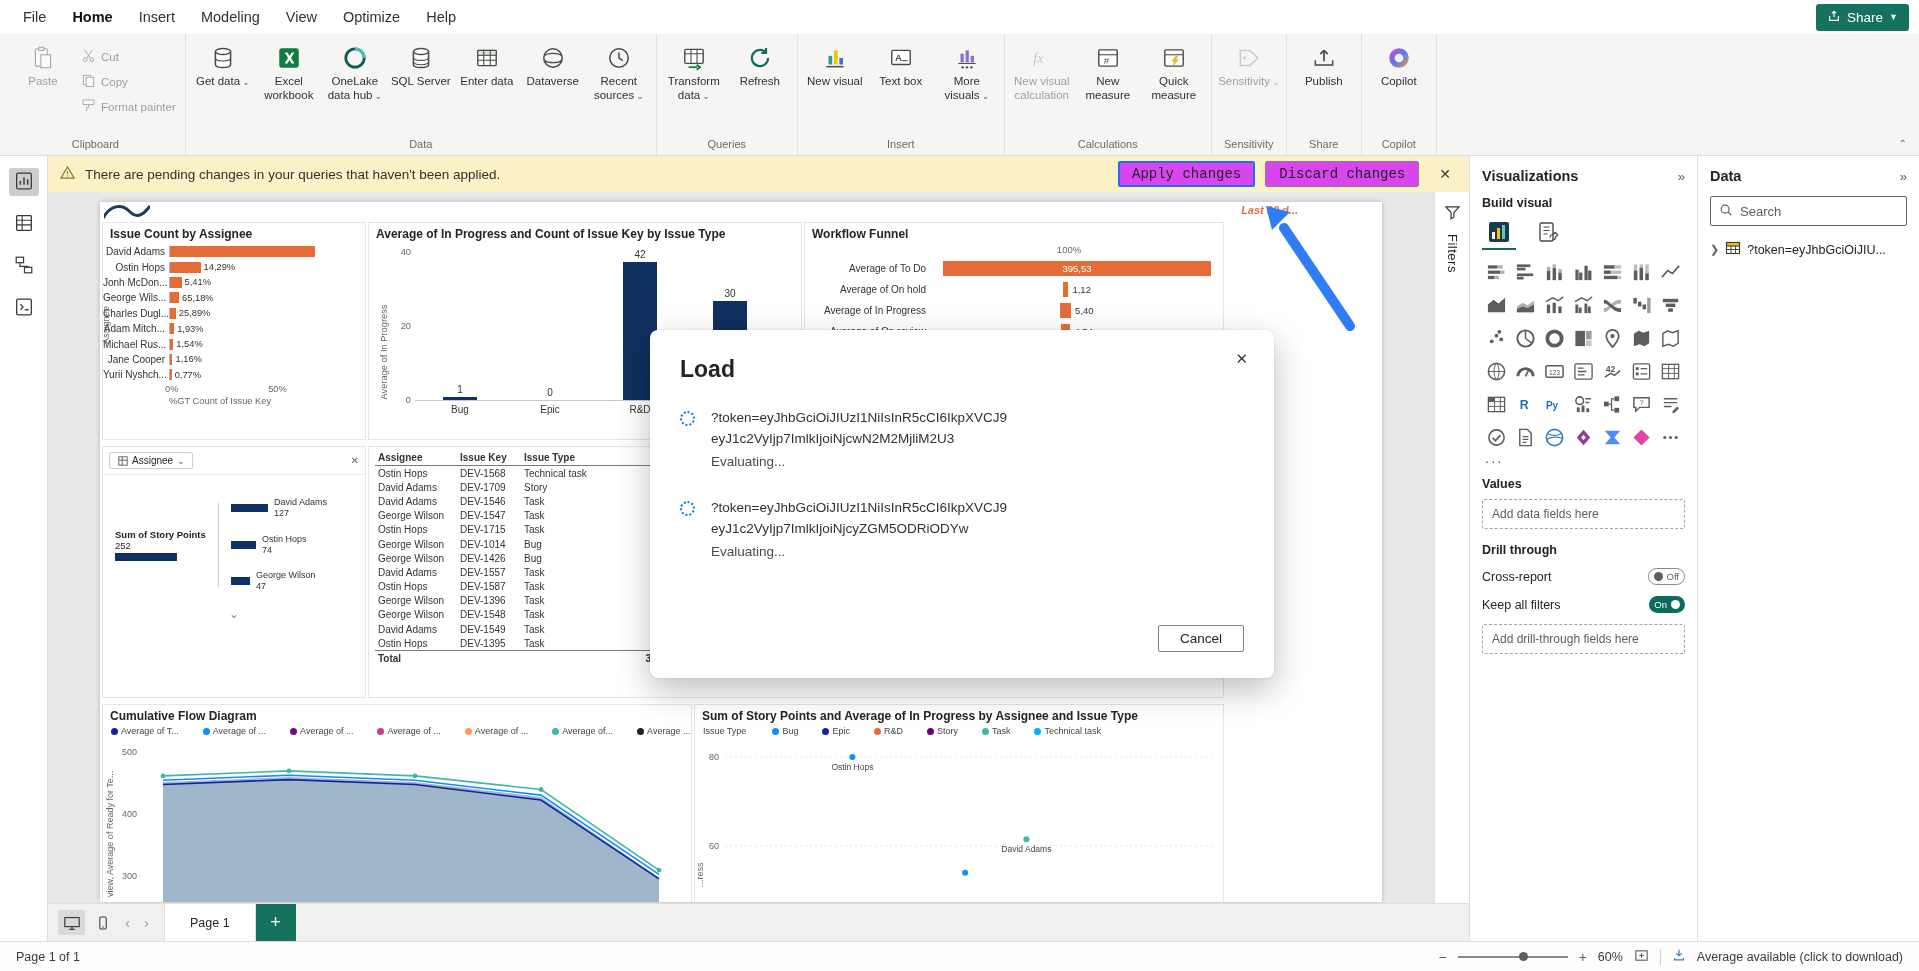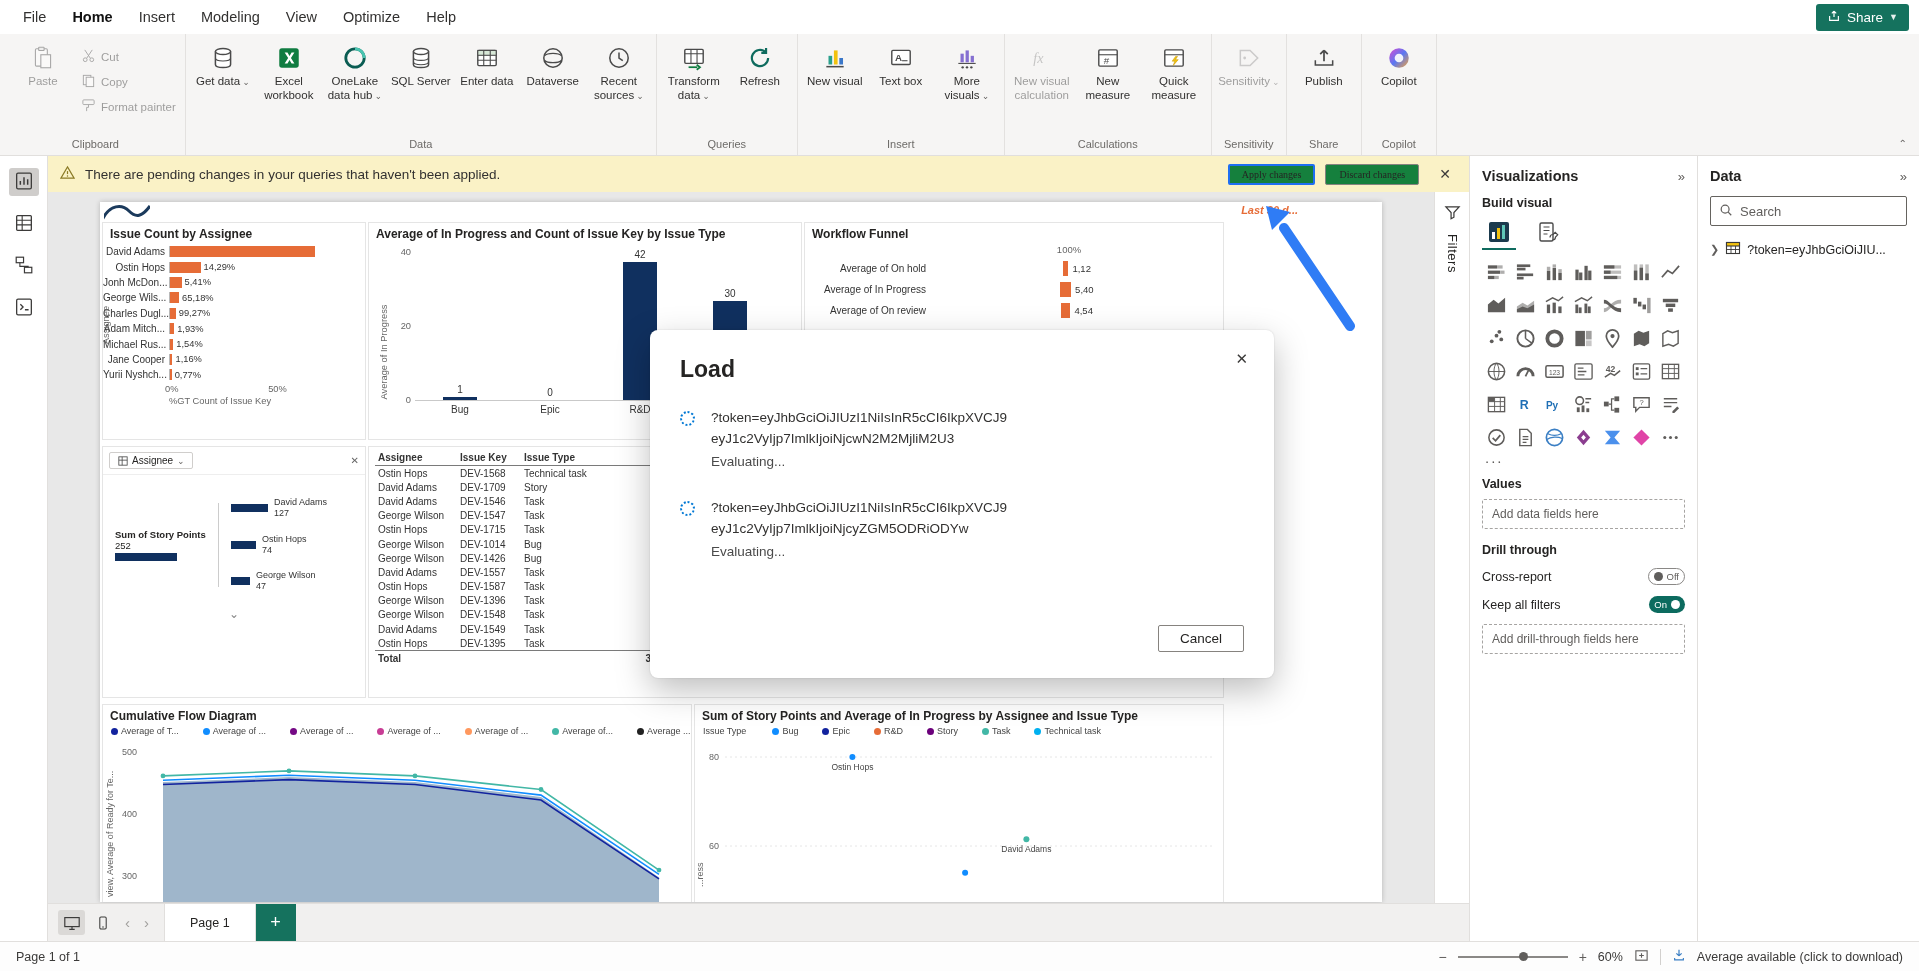--- a/index.html
+++ b/index.html
@@ -25,21 +25,21 @@
   .rb-lb{font-size:11.5px;line-height:1.18;text-align:center;color:#323130}
   .dd{font-size:8.5px;color:#605e5c}
   .rb-stack{display:flex;flex-direction:column;gap:8px;padding:10px 4px 0}
   .rb-small{display:flex;align-items:center;gap:5px;font-size:11.5px;color:#323130;white-space:nowrap}
   .rb-small svg{width:15px;height:15px}
   .dis{opacity:.45;filter:grayscale(.7)}
   .ribbon-collapse{position:absolute;right:12px;bottom:6px;font-size:10px;color:#605e5c}
 
   
   .banner{height:36px;background:#faf2c6;display:flex;align-items:center;gap:10px;padding:0 12px;font-size:13.5px;color:#323130;flex:none}
-  .bbtn{background:#15803d;border:1px solid #86837f;border-radius:2px;font-size:10px;padding:4px 13px;font-family:Liberation Serif, serif;color:#252423}
+  .bbtn{background:#d946ef;border:1px solid #86837f;border-radius:2px;font-size:14px;padding:4px 13px;font-family:Liberation Mono, monospace;color:#252423}
   .bbtn.apply{margin-left:auto;border:2px solid #1f6ff2;padding:3px 12px;font-weight:400}
   .banner-close{font-size:14px;color:#3b3a39;margin:0 6px 0 10px}
 
   
   .main{display:flex;height:785px}
   .left-rail{width:48px;border-right:1px solid #e1dfdd;display:flex;flex-direction:column;align-items:center;padding-top:12px;gap:14px;background:#fff;flex:none}
   .rail-item{width:30px;height:28px;display:flex;align-items:center;justify-content:center;color:#3b3a39;border-radius:3px}
   .rail-item.active{background:#cfcdcb}
   .rail-item svg{width:22px;height:22px}
   .center-col{display:flex;flex-direction:column;flex:1;min-width:0}
@@ -551,21 +551,21 @@
                     <span class="ab-cat">George Wils...</span>
                     <span class="ab-track">
                       <span class="ab-bar" style="width:9.107142857142858px;background:#E66C37"></span>
                       <span class="ab-out">65,18%</span>
                     </span>
                   </div>
                   <div class="ab-row">
                     <span class="ab-cat">Charles Dugl...</span>
                     <span class="ab-track">
                       <span class="ab-bar" style="width:5.7857142857142865px;background:#E66C37"></span>
-                      <span class="ab-out">99,27%</span>
+                      <span class="ab-out">25,89%</span>
                     </span>
                   </div>
                   <div class="ab-row">
                     <span class="ab-cat">Adam Mitch...</span>
                     <span class="ab-track">
                       <span class="ab-bar" style="width:4.135714285714285px;background:#E66C37"></span>
                       <span class="ab-out">1,93%</span>
                     </span>
                   </div>
                   <div class="ab-row">
@@ -616,20 +616,28 @@
                   <div class="col-bar" style="left:344px;top:59px;height:99px;background:#10305F"></div>
                   <div class="col-val" style="left:344px;top:46px">30</div>
                   <div class="col-cat" style="left:329px;top:162px">Story</div>
                 </div>
             </div>
 
             <div class="visual v3">
               <div class="vtitle">Workflow Funnel</div>
               <div id="v3-body">
                   <div class="fn-top">100%</div>
+                  <div class="fn-row">
+                    <span class="fn-lab">Average of To Do</span>
+                    <span class="fn-track">
+                      <span class="fn-bar" style="width:268px;background:#E66C37">
+                        <span class="fn-in">395,53</span>
+                      </span>
+                    </span>
+                  </div>
                   <div class="fn-row">
                     <span class="fn-lab">Average of On hold</span>
                     <span class="fn-track">
                       <span class="fn-bar" style="width:5.36px;background:#E66C37"></span>
                       <span class="fn-out">1,12</span>
                     </span>
                   </div>
                   <div class="fn-row">
                     <span class="fn-lab">Average of In Progress</span>
                     <span class="fn-track">

